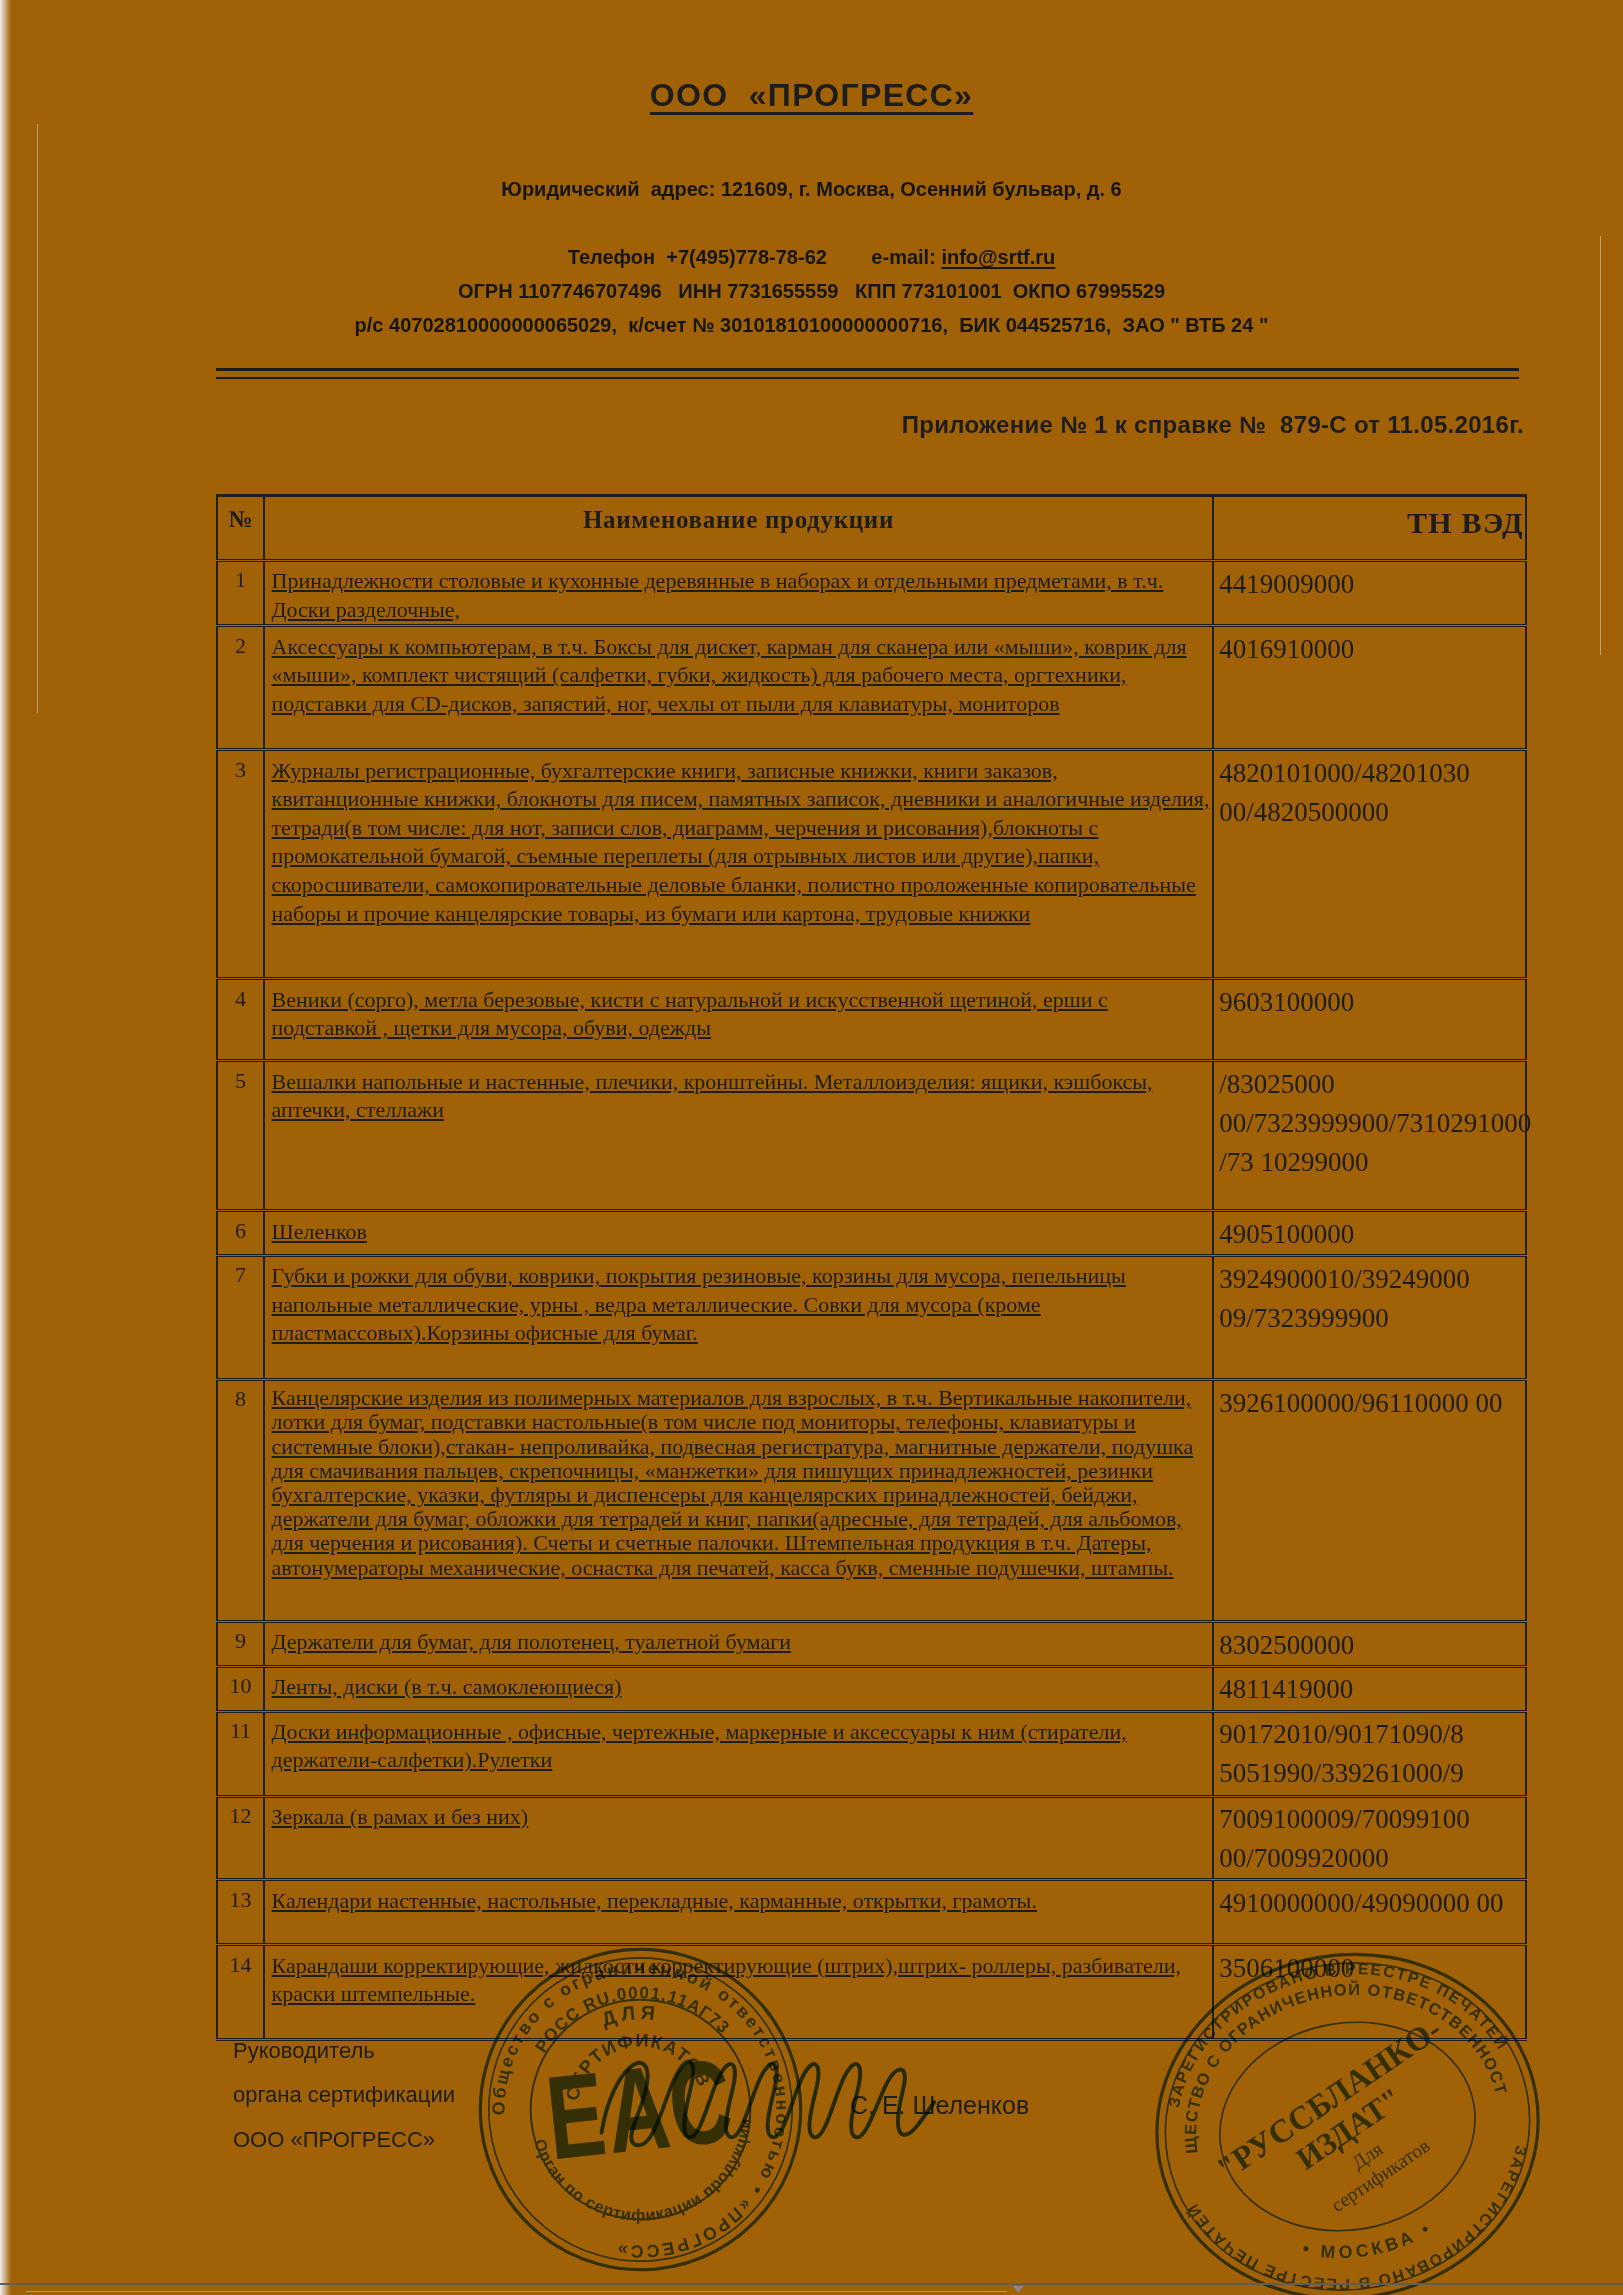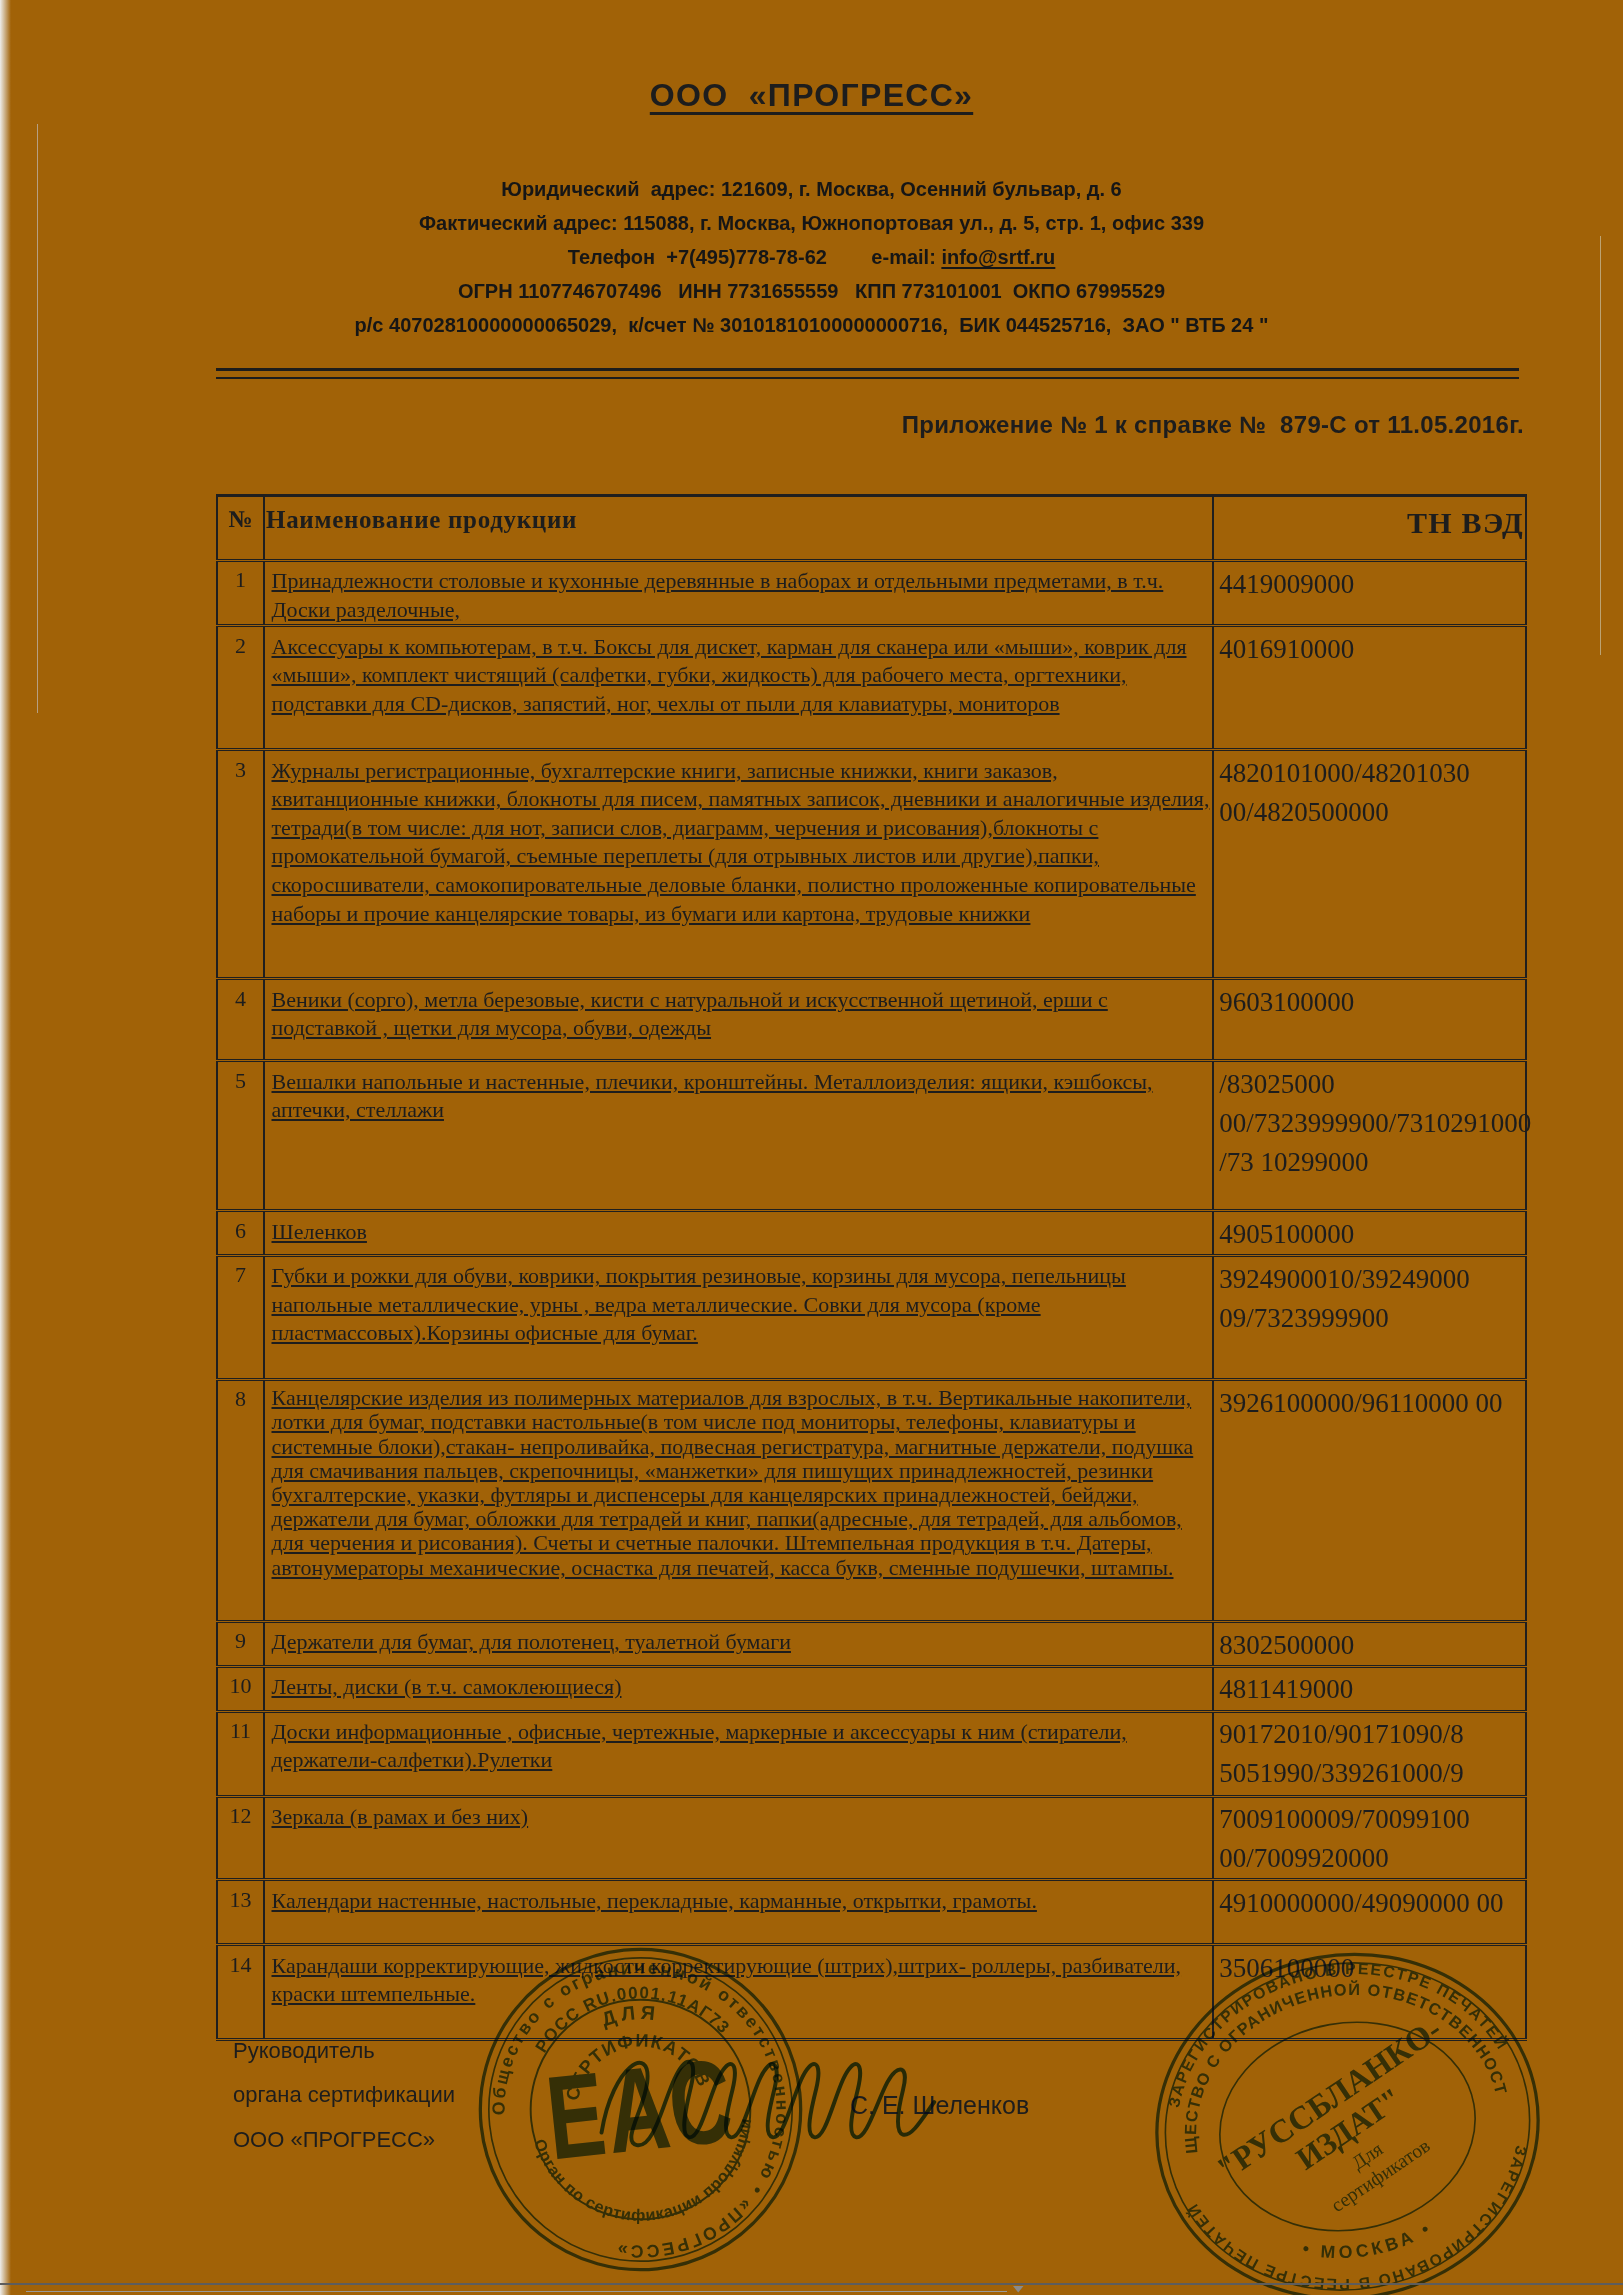--- a/index.html
+++ b/index.html
@@ -44,21 +44,21 @@
     font-family:"Liberation Serif", serif; }
   table.main td, table.main th {
     border:2px solid #1f1f1f;
     border-top:3.9px double #1f1f1f;
     vertical-align:top;
     overflow:visible;
   }
   table.main tr.hdr th { border-top:3.3px solid #1f1f1f; }
   table.main tr.last td { border-bottom:3.9px double #1f1f1f; }
   th.h-no   { font-size:24px; font-weight:700; padding-top:9.2px; text-align:center; }
-  th.h-name { font-size:25px; font-weight:700; padding-top:9.2px; text-align:left; letter-spacing:0.7px;margin-left:35px; }
+  th.h-name { font-size:25px; font-weight:700; padding-top:9.2px; text-align:center; letter-spacing:0.7px;margin-left:35px; }
   th.h-code { font-size:30px; font-weight:700; padding-top:9.2px; text-align:right; letter-spacing:1.3px;padding-left:37px; }
   td.c-no   { font-size:22px; text-align:center; padding-top:5.2px; }
   td.c-name { font-size:22px; line-height:1.30; padding:5.2px 2.6px 0 6.5px; text-align:left;text-decoration:underline; }
   td.c-code { font-size:27px; line-height:1.45; padding:2.6px 0 0 5.2px; white-space:pre; text-align:left; }
   tr.dense td.c-name { line-height:1.10; }
   
   .role { position:absolute; left:233px; font-size:22px; font-weight:400; white-space:pre; }
   .signer { position:absolute; left:850px; top:2091px; font-size:25px; }
   .stamp { position:absolute; mix-blend-mode:multiply; opacity:0.88; }
   .stamp text { fill:var(--stamp); }
@@ -75,21 +75,20 @@
   .bmark { left:1013px; top:2286px; width:10.5px; height:6.5px; background:#8a8a8a;
     clip-path:polygon(0 0,100% 0,50% 100%); }
 </style>
 </head>
 <body>
 
 <div class="page">
 
   <div class="doc-title">ООО  «ПРОГРЕСС»</div>
   <div class="hline" style="top:178px">Юридический  адрес: 121609, г. Москва, Осенний бульвар, д. 6</div>
-  <div class="hline" style="top:212px">Фактический адрес: 115088, г. Москва, Южнопортовая ул., д. 5, стр. 1, офис 339</div>
   <div class="hline" style="top:246px"><span>Телефон  +7(495)778-78-62        e-mail: </span><span class="u">info@srtf.ru</span></div>
   <div class="hline" style="top:280px">ОГРН 1107746707496   ИНН 7731655559   КПП 773101001  ОКПО 67995529</div>
   <div class="hline" style="top:314px">р/с 40702810000000065029,  к/счет № 30101810100000000716,  БИК 044525716,  ЗАО " ВТБ 24 "</div>
   <div class="hr-double"></div>
 
   <div class="appendix">Приложение № 1 к справке №  879-С от 11.05.2016г.</div>
 
   <div class="tbl-wrap">
     <table class="main">
       <colgroup>

